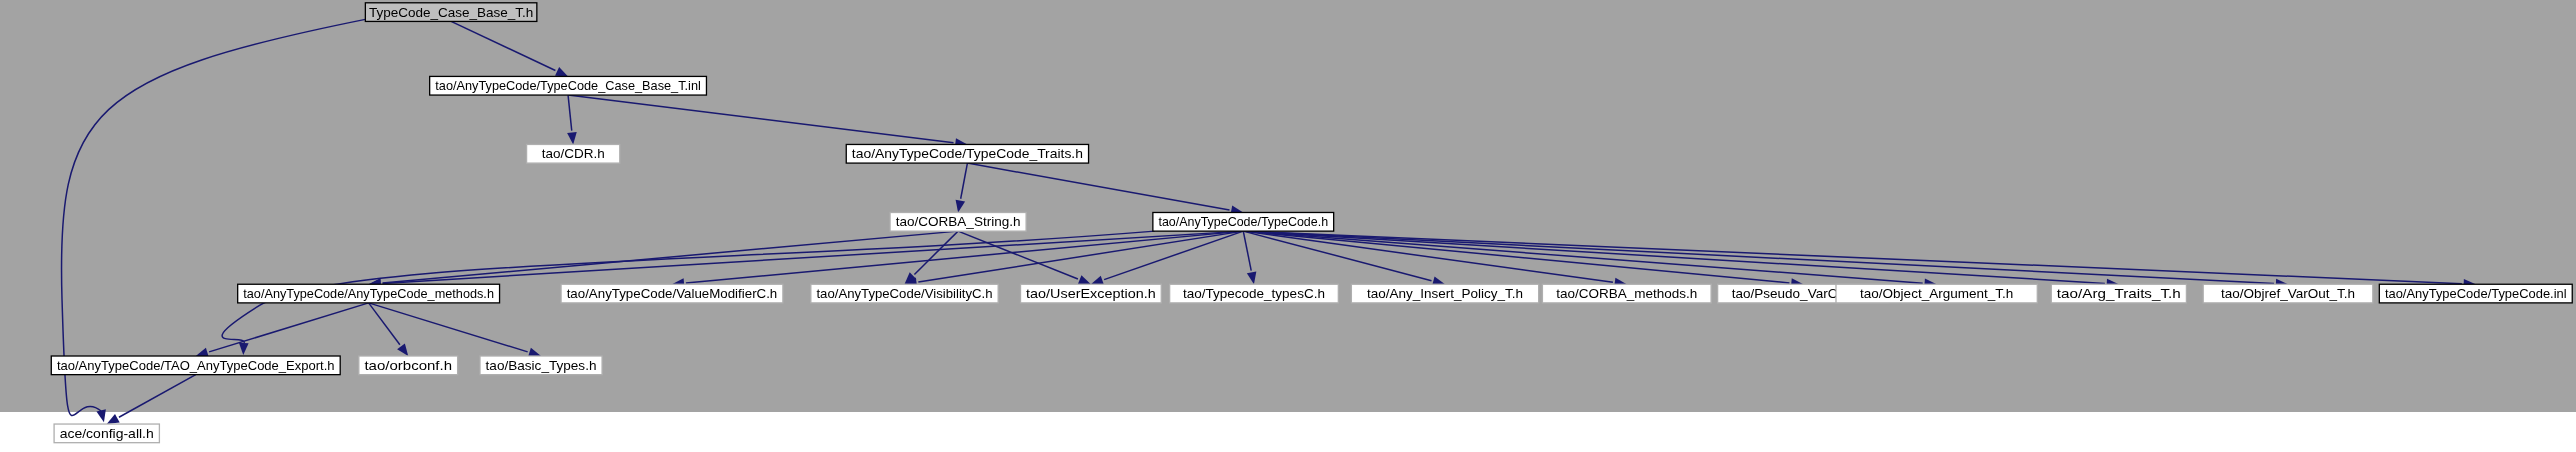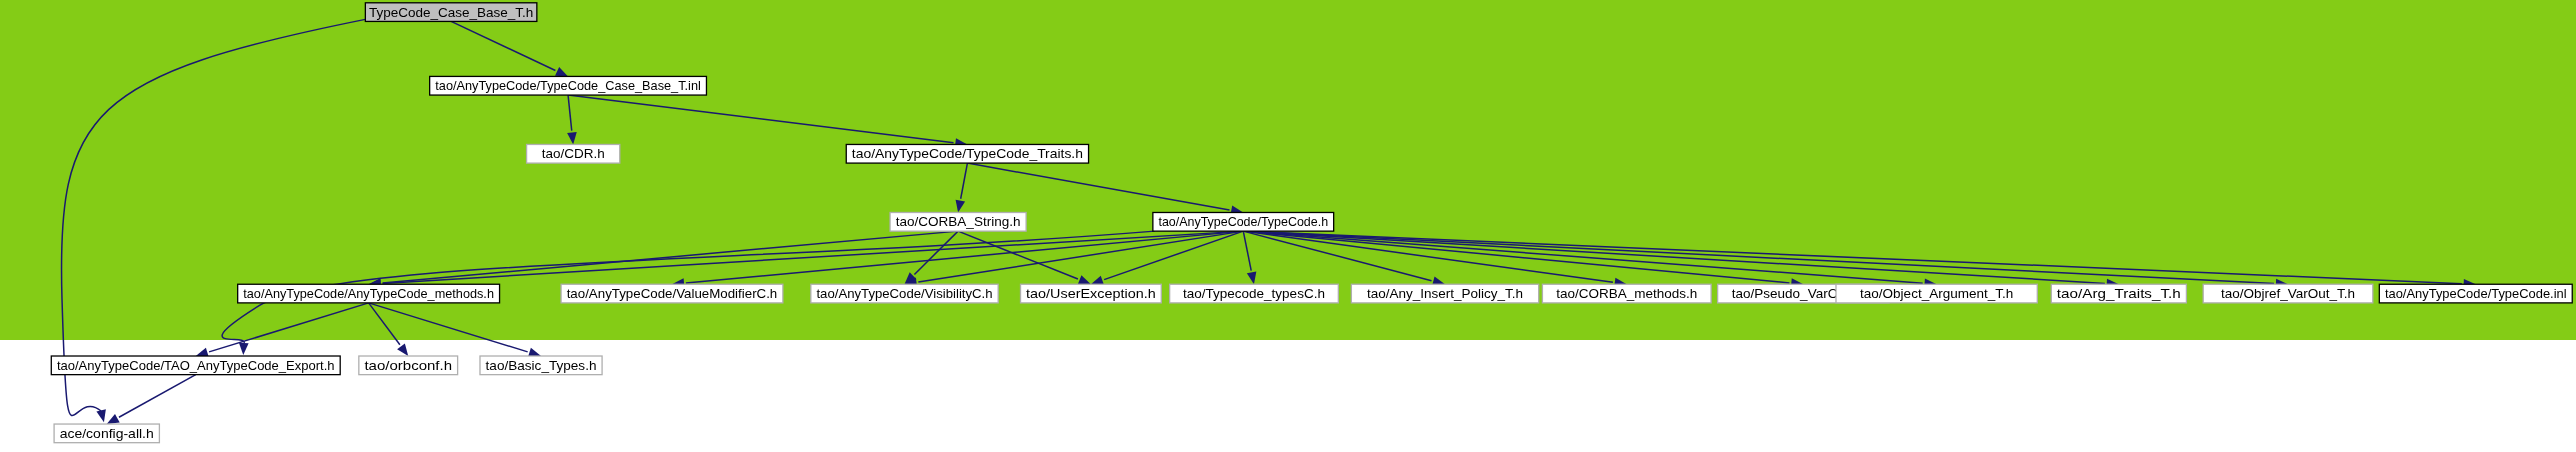--- a/index.html
+++ b/index.html
@@ -10,22 +10,22 @@
   }
   body {
     width: 2576px;
     height: 452px;
     font-family: "Liberation Sans", sans-serif;
     overflow: hidden;
   }
   #graph-root {
     position: relative;
     width: 2576px;
-    height: 340px;
-    background: #84cc16;
+    height: 412px;
+    background: #a3a3a3;
   }
   svg#depgraph {
     display: block;
     width: 2576px;
     height: 452px;
   }
   .edge-path {
     fill: none;
     stroke: #191970;
     stroke-width: 1.6px;

